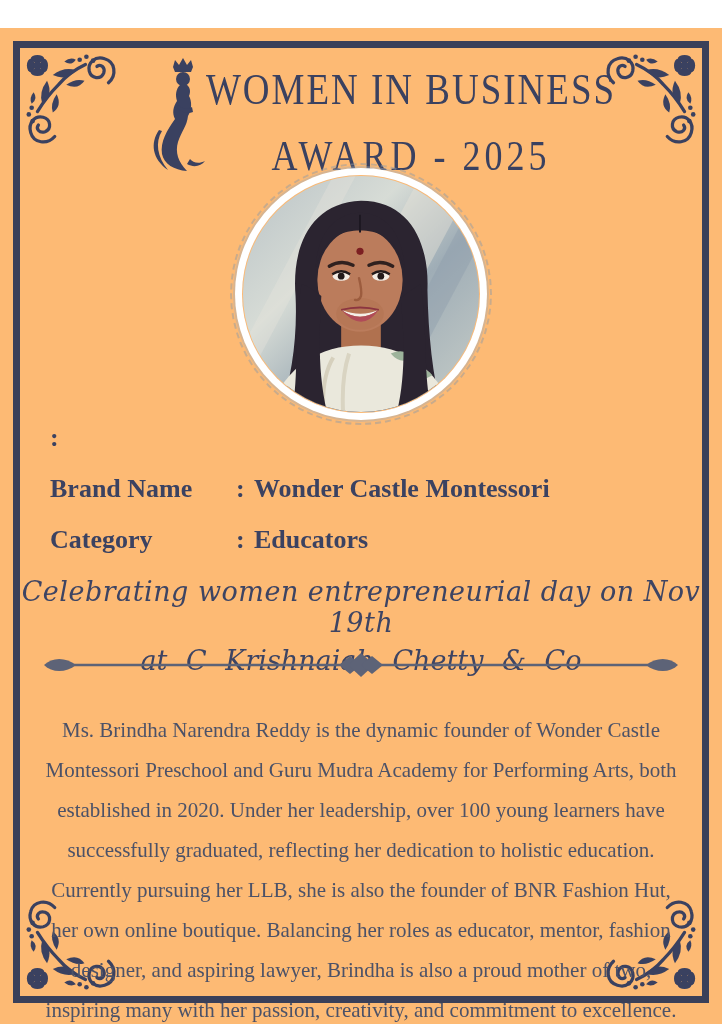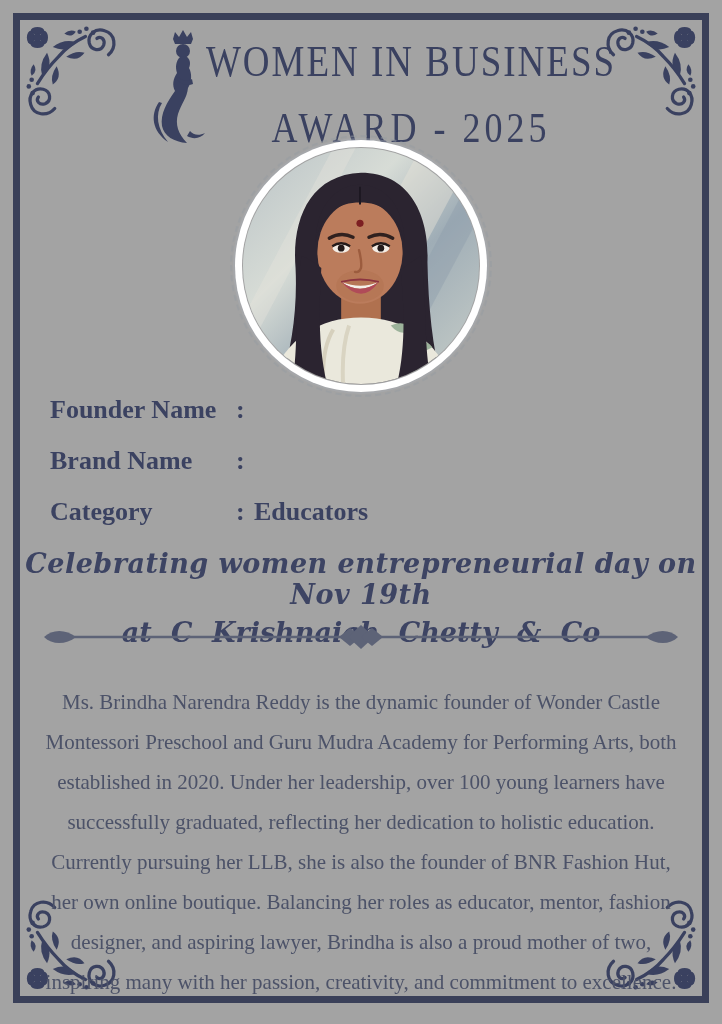--- a/index.html
+++ b/index.html
@@ -3,21 +3,21 @@
 <meta charset="utf-8">
 <style>
   html, body { margin: 0; padding: 0; }
   body {
     width: 722px; height: 1024px;
     background: #ffffff;
     font-family: "Liberation Serif", serif;
     position: relative;
     overflow: hidden;
   }
-  .page { position: absolute; inset: 0; background: #a3a3a3; }
+  .page { position: absolute; inset: 0; background: #fdba74; margin-top: 28px; }
 
   
   .frame {
     position: absolute;
     top: 13px; left: 13px; right: 13px; bottom: 21px;
     border: 7px solid #3a4059;
     pointer-events: none;
   }
 
   
@@ -72,21 +72,21 @@
   .field-row { display: flex; align-items: baseline; font-weight: bold; font-size: 26px; }
   .field-label { width: 186px; flex: none; }
   .field-colon { width: 18px; flex: none; }
   .field-value { white-space: nowrap; }
 
   
   .event-block {
     position: absolute; top: 548px; left: 0; right: 0;
     text-align: center; color: #3d4463;
     font-family: "DejaVu Serif", serif;
-    font-style: italic; font-weight: bold;
+    font-style: italic; font-weight: normal;
   }
   .event-line1 { font-size: 27px; letter-spacing: 0.5px; }
   .event-line2 { font-size: 27px; margin-top: 7px; word-spacing: 10px; }
 
   
   .divider { position: absolute; top: 624px; left: 42px; width: 638px; height: 26px; }
 
   
   .bio {
     position: absolute; top: 661px; left: 37px; width: 648px;
@@ -280,26 +280,26 @@
         <path d="M100 136 Q119 131 138 136" stroke="#8c3540" stroke-width="2" fill="none"></path>
 
         <path d="M60 110 C52 160 58 204 50 240 L86 240 C76 200 78 156 80 122 C72 116 66 112 60 110 Z" fill="#2b2430"></path>
         <path d="M180 110 C188 160 182 204 192 240 L156 240 C166 200 163 156 160 124 C168 118 174 114 180 110 Z" fill="#2b2430"></path>
       </g>
     </svg>
   </div>
 
   <div class="fields">
     <div class="field-row">
-      <span class="field-label">Founder Name</span>
       <span class="field-colon">:</span>
     </div>
     <div class="field-row">
       <span class="field-label">Brand Name</span>
       <span class="field-colon">:</span>
+      <span class="field-value">Wonder Castle Montessori</span>
     </div>
     <div class="field-row">
       <span class="field-label">Category</span>
       <span class="field-colon">:</span>
       <span class="field-value">Educators</span>
     </div>
   </div>
 
   <div class="event-block">
     <div class="event-line1">Celebrating women entrepreneurial day on Nov 19th</div>

